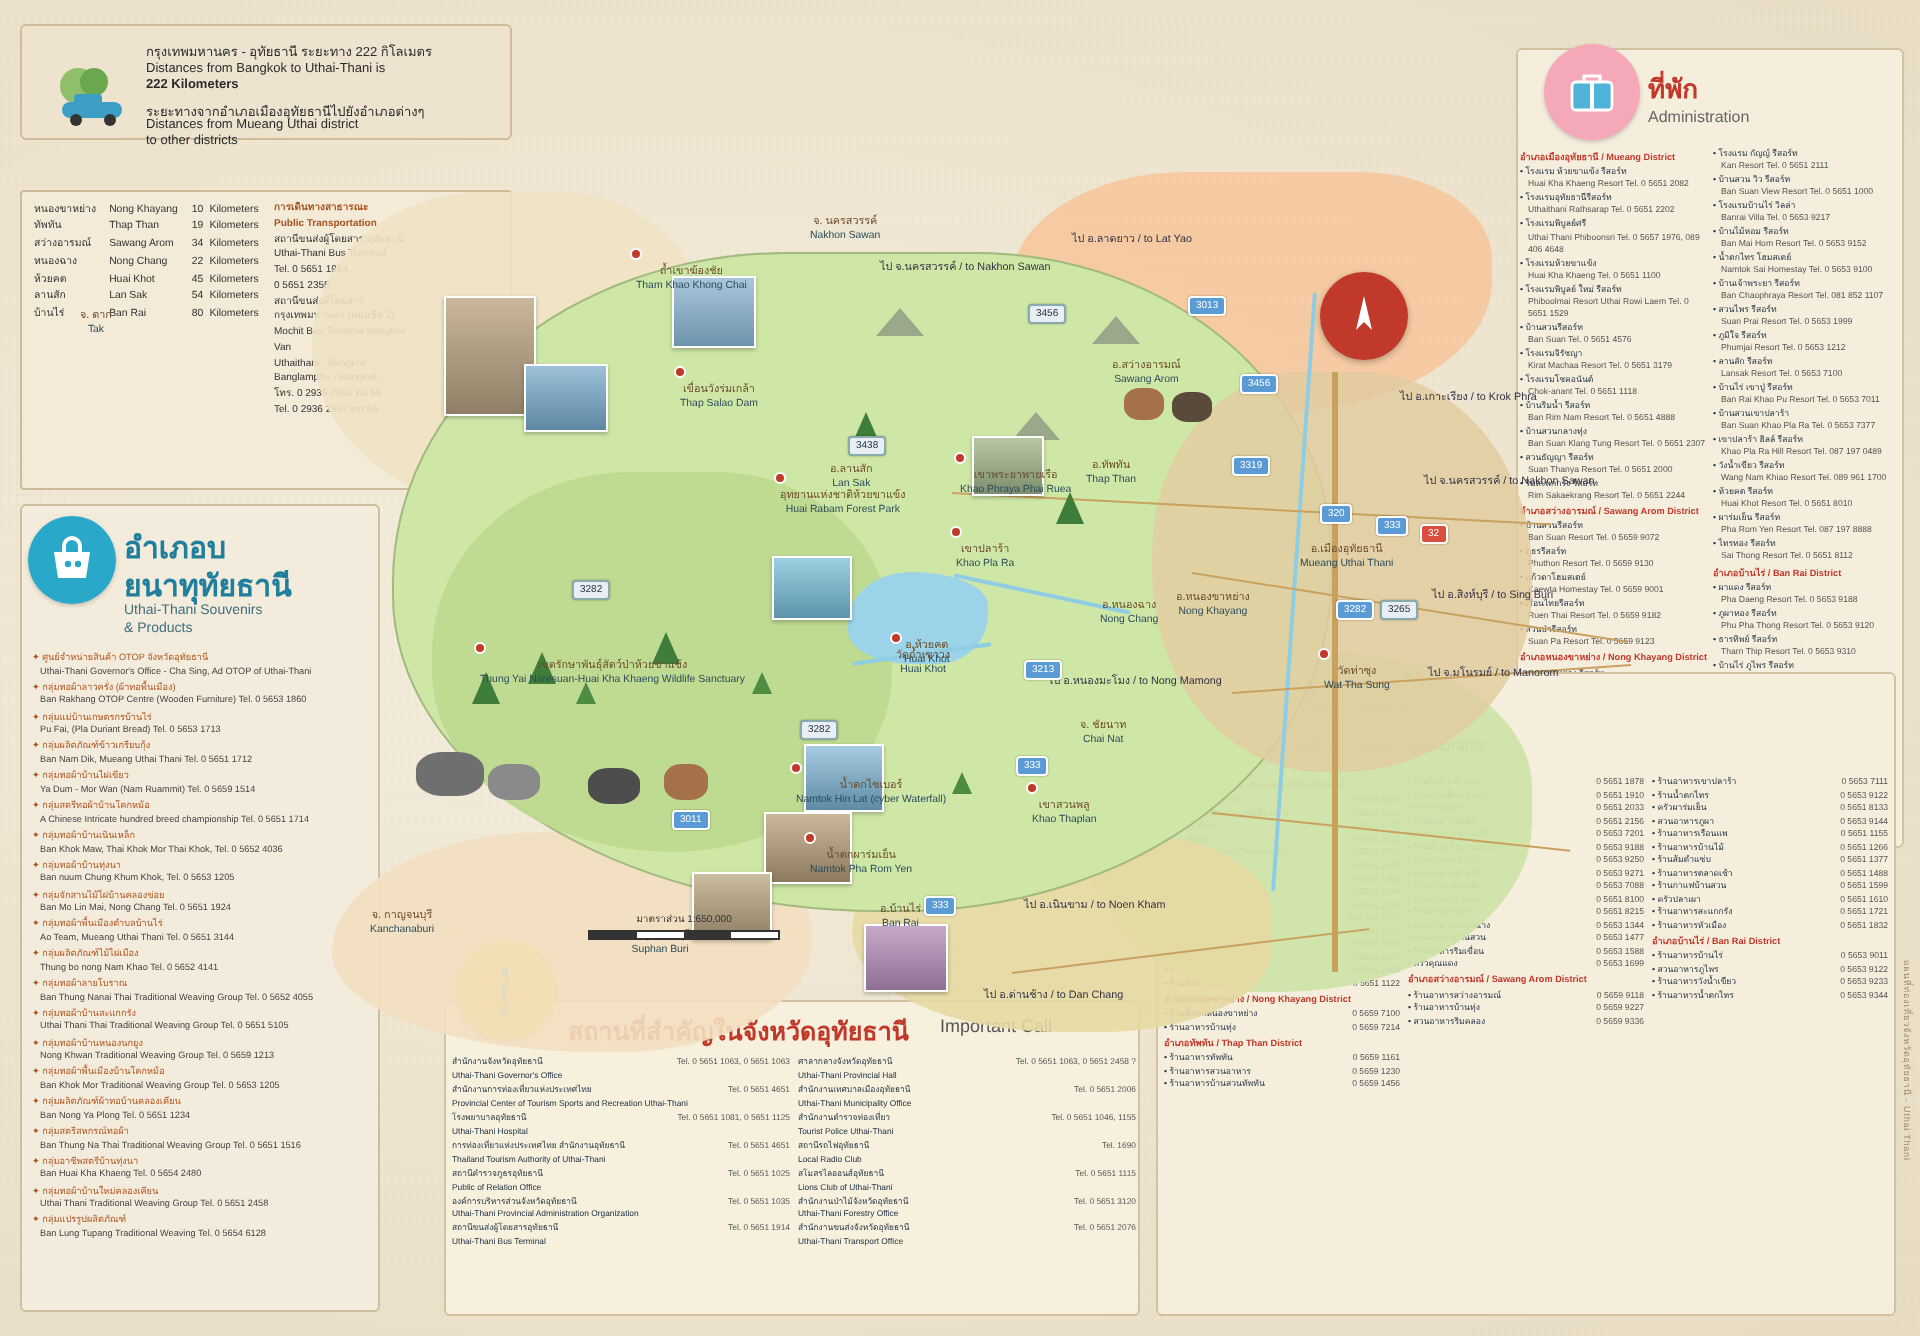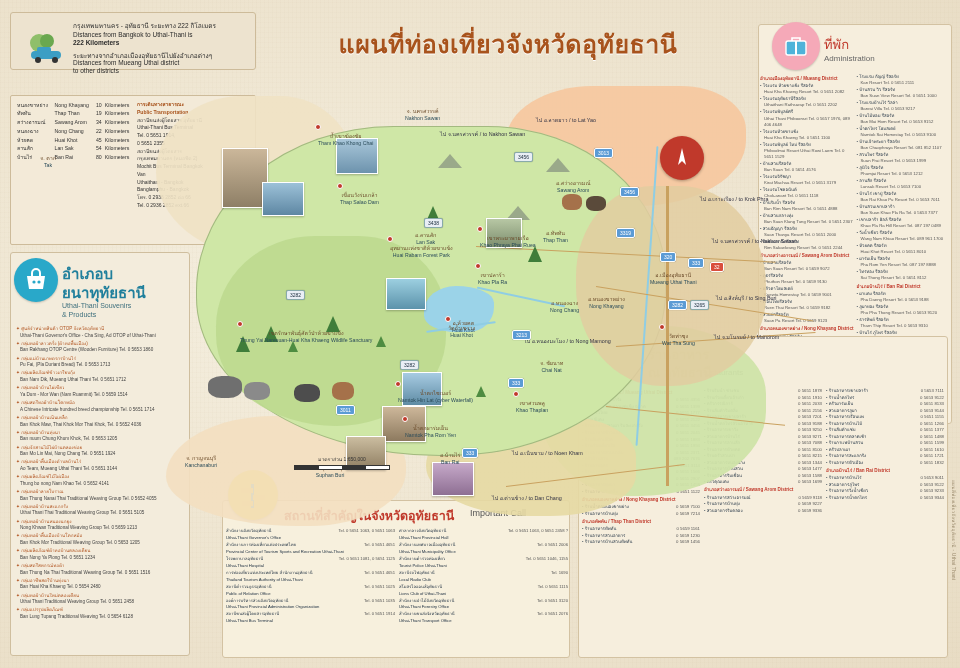--- a/index.html
+++ b/index.html
@@ -90,21 +90,21 @@
   
   .accom {
     position:absolute; left:758px; top:24px; width:194px; height:400px;
     background:#f6eedd; border:1px solid #d3c2a2; border-radius:3px;
   }
   .ac-badge {
     position:absolute; left:772px; top:22px; width:48px; height:48px;
     border-radius:50%; background:#f5a9b8; display:flex; align-items:center; justify-content:center;
     box-shadow:0 1px 2px rgba(0,0,0,0.2);
   }
-  .ac-t1 { position:absolute; left:824px; top:34px; font-size:13px; color:#c0392b; font-weight:normal; }
+  .ac-t1 { position:absolute; left:824px; top:34px; font-size:13px; color:#c0392b; font-weight:bold; }
   .ac-t2 { position:absolute; left:824px; top:54px; font-size:8px; color:#666; }
   .ac-cols {
     position:absolute; left:760px; top:74px; width:190px; height:346px;
     display:flex; gap:3px; font-size:4.3px; line-height:1.4; overflow:hidden;
   }
   .ac-col { width:50%; }
   .ac-sec { color:#c0392b; font-weight:bold; margin:2px 0 1px; font-size:4.6px;}
   .ac-i { color:#234; margin-bottom:1px; }
   .ac-i .p { color:#555; }
 
@@ -239,21 +239,20 @@
   }
   .elephant, .cow, .deer {
     position:absolute; border-radius:40%;
   }
 </style>
 </head>
 <body>
 
 <div id="page">
 
-  <div class="hdr-title-th">แผนที่ท่องเที่ยวจังหวัดอุทัยธานี</div>
 
   <div class="dist-box">
     <svg class="dist-icon" viewBox="0 0 46 34">
       <circle cx="14" cy="10" r="9" fill="#8fbf6a"></circle>
       <circle cx="22" cy="8" r="7" fill="#6aa84f"></circle>
       <rect x="6" y="18" width="30" height="8" rx="4" fill="#3c9ec4"></rect>
       <rect x="12" y="14" width="14" height="6" rx="2" fill="#3c9ec4"></rect>
       <circle cx="13" cy="27" r="3" fill="#333"></circle>
       <circle cx="30" cy="27" r="3" fill="#333"></circle>
     </svg>

